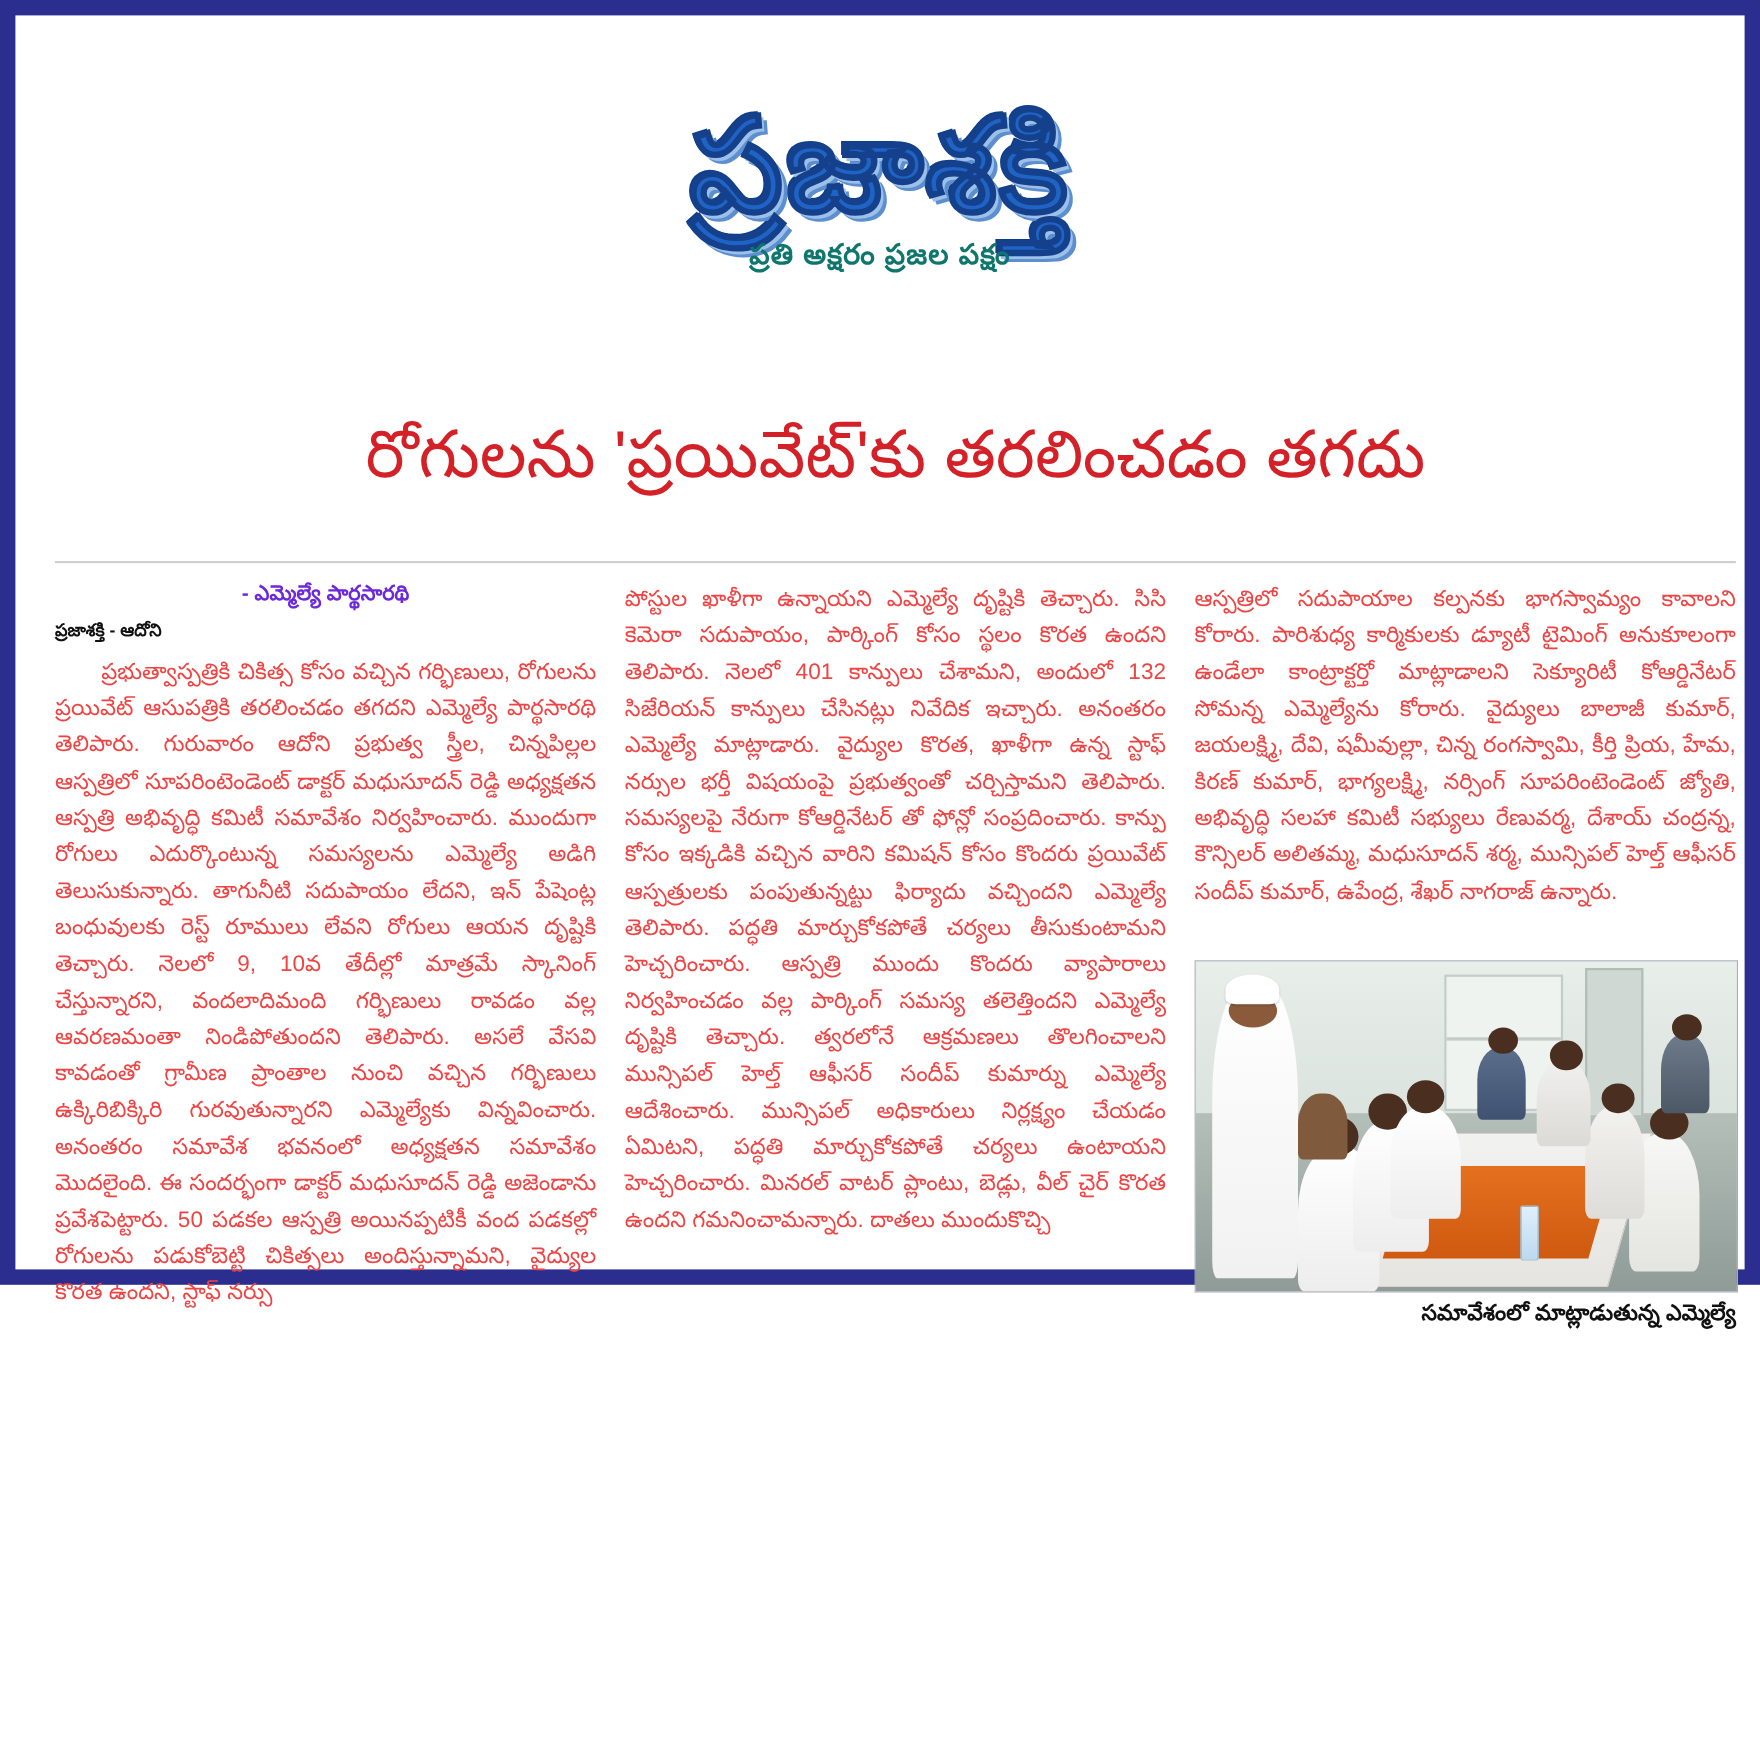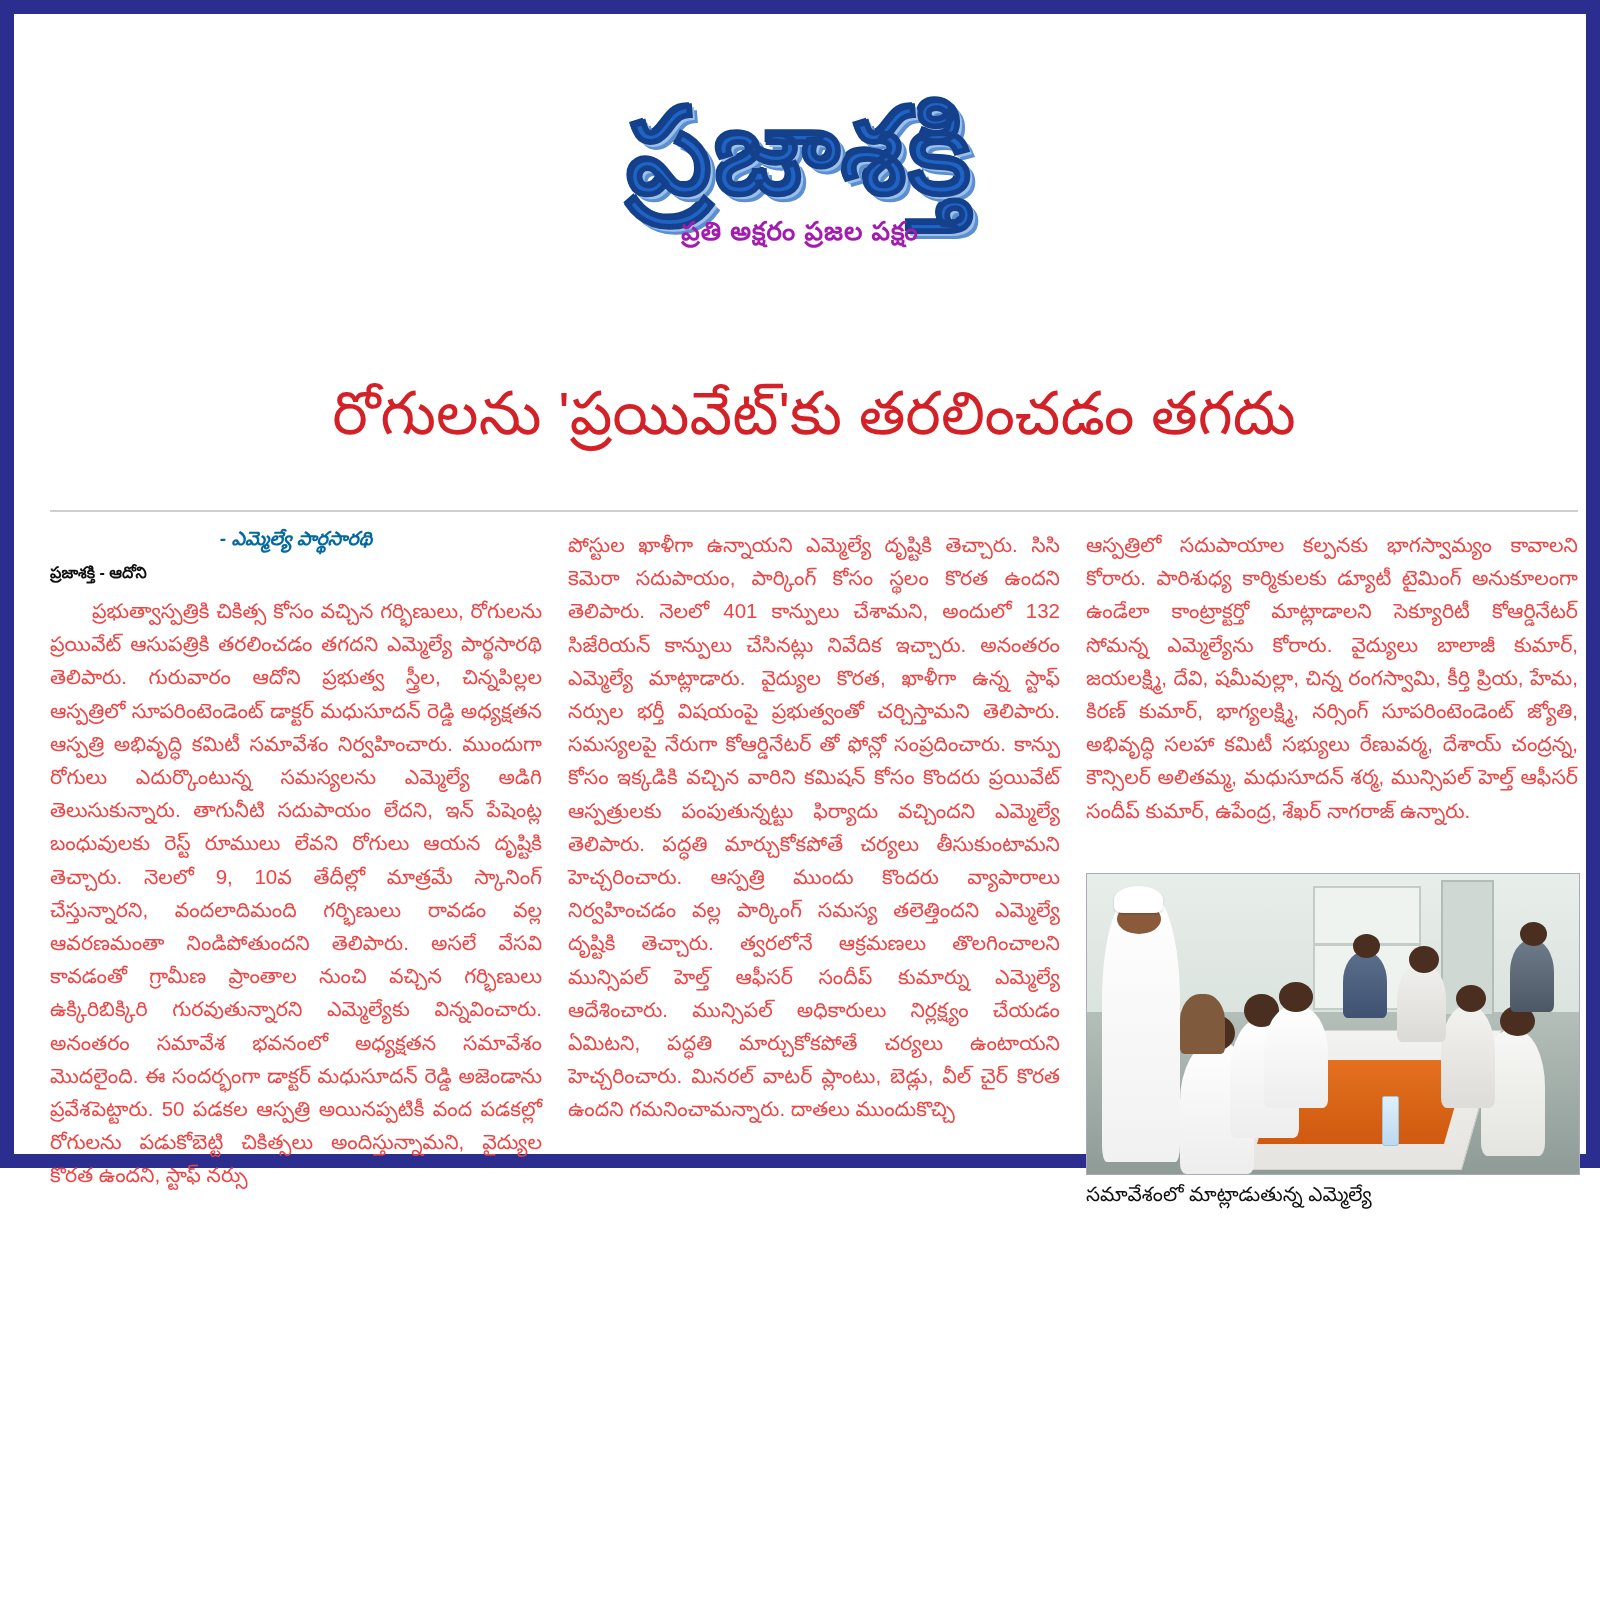--- a/index.html
+++ b/index.html
@@ -45,21 +45,21 @@
     text-shadow:
       3px 3px 0 #9dc0e8,
       6px 6px 0 #5b8fd0,
       -2px -2px 0 #0d3f8a;
     -webkit-text-stroke: 2px #14408c;
   }
   .masthead-tagline {
     margin-top: 2px;
     font-size: 26px;
     font-weight: bold;
-    color: #a21caf;
+    color: #0f766e;
     letter-spacing: 1px;
   }
 
   
   .headline {
     position: absolute;
     top: 350px;
     left: 20px;
     width: 1532px;
     text-align: center;
@@ -75,24 +75,23 @@
     left: 22px;
     width: 1528px;
     height: 2px;
     background: #cfcfcf;
   }
 
   
   .byline {
     font-size: 19px;
     font-weight: bold;
-    color: #0369a1;
+    color: #6d28d9;
     text-align: center;
     margin: 0 0 10px 0;
-    font-style: italic;
   }
   .dateline {
     font-size: 16px;
     font-weight: bold;
     color: #111;
     margin: 0 0 8px 0;
   }
 
   
   .columns {
@@ -197,23 +196,23 @@
     position: absolute;
     background: #4a2f20;
     border-radius: 50%;
   }
   .shirt {
     position: absolute;
     border-radius: 45% 45% 10% 10%;
   }
   .caption {
     margin-top: 8px;
-    text-align: left;
+    text-align: right;
     font-size: 20px;
-    font-weight: normal;
+    font-weight: bold;
     color: #111;
   }
 
   
   .ph-bottle {
     position: absolute; left: 60%; top: 74%; width: 3%; height: 16%;
     background: linear-gradient(180deg,#dff0fb 0%, #bcd9ee 100%);
     border: 1px solid #9fc3da;
     border-radius: 2px 2px 3px 3px;
   }

